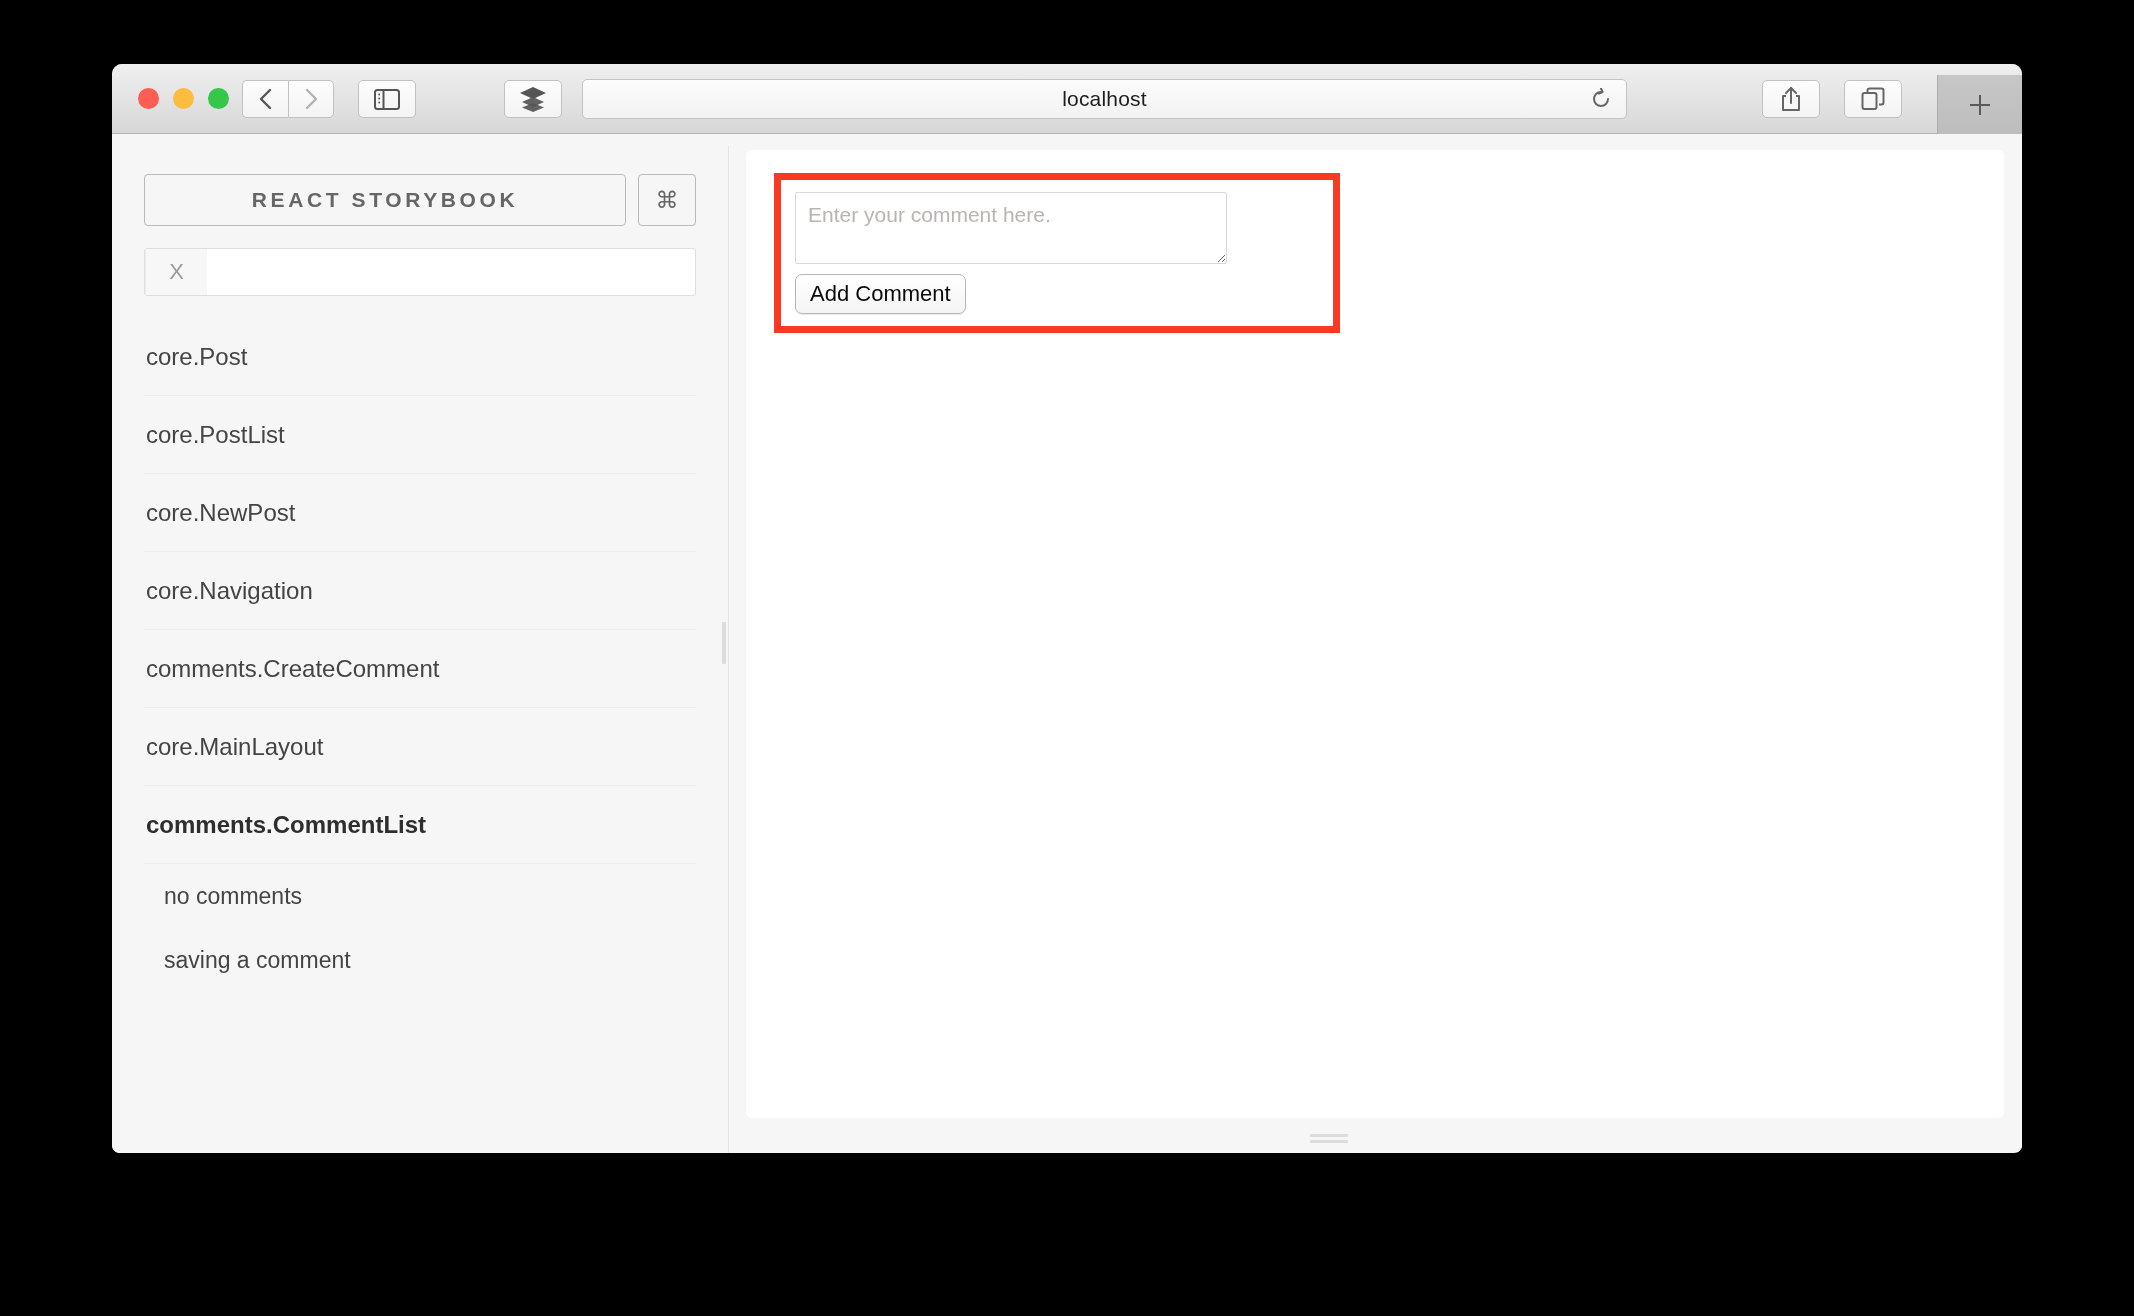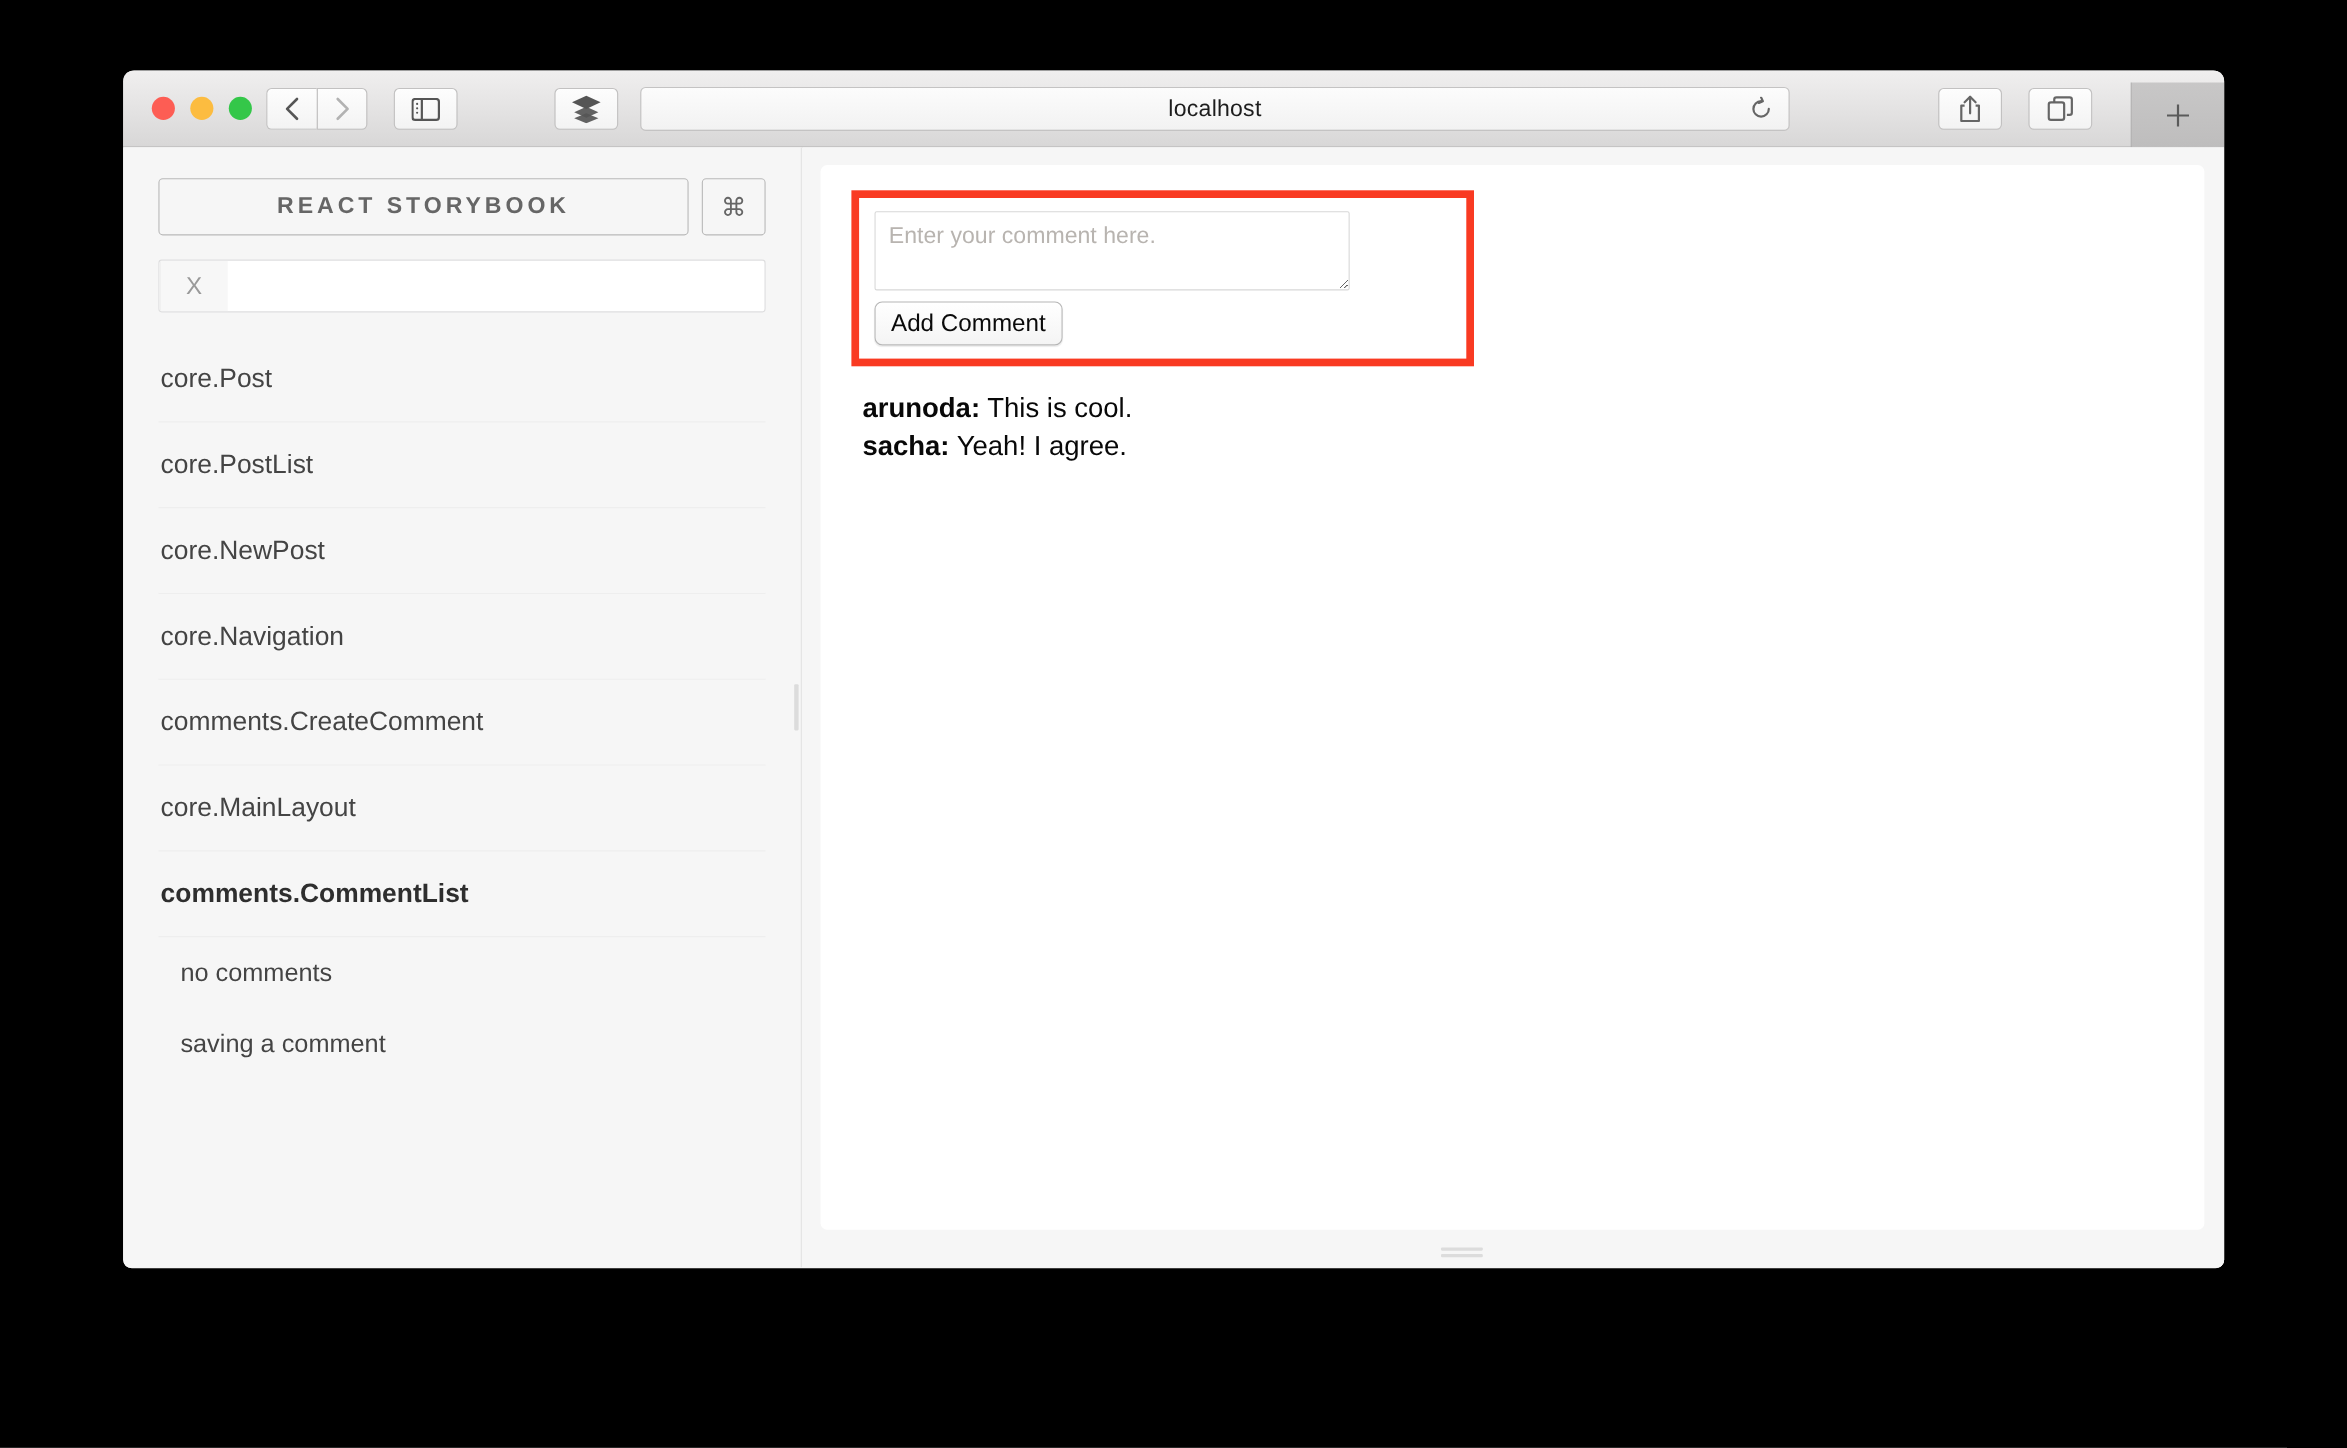--- a/index.html
+++ b/index.html
@@ -103,21 +103,21 @@
   
   .page-body {
     position: relative;
     height: 1018px;
     background: #f6f6f6;
   }
 
   
   .sidebar {
     position: absolute;
-    left: 0; top: 0;
+    left: 0; top: 12px;
     width: 617px;
     height: 100%;
     background: #f6f6f6;
     border-right: 1px solid #e4e4e4;
     padding: 28px 32px 0 32px;
   }
 
   .brand-row { display: flex; gap: 12px; }
 
   .brand-btn {
@@ -448,28 +448,20 @@
     </div>
 
     <div class="preview-wrap">
       <div class="preview-panel">
 
         <div class="highlight-box">
           <textarea class="comment-textarea" placeholder="Enter your comment here." style=""></textarea>
           <button class="add-comment-btn">Add Comment</button>
         </div>
 
-        <div class="comment-list">
-          <div class="comment-line">
-            <span class="author">arunoda:</span><span> This is cool.</span>
-          </div>
-          <div class="comment-line">
-            <span class="author">sacha:</span><span> Yeah! I agree.</span>
-          </div>
-        </div>
 
       </div>
     </div>
 
     <div class="h-grip">
       <span></span>
       <span></span>
     </div>
 
   </div>

